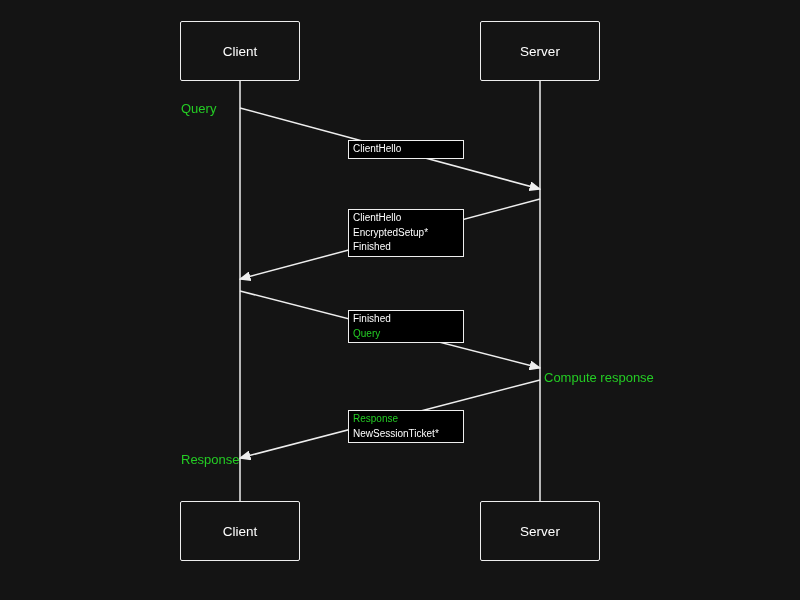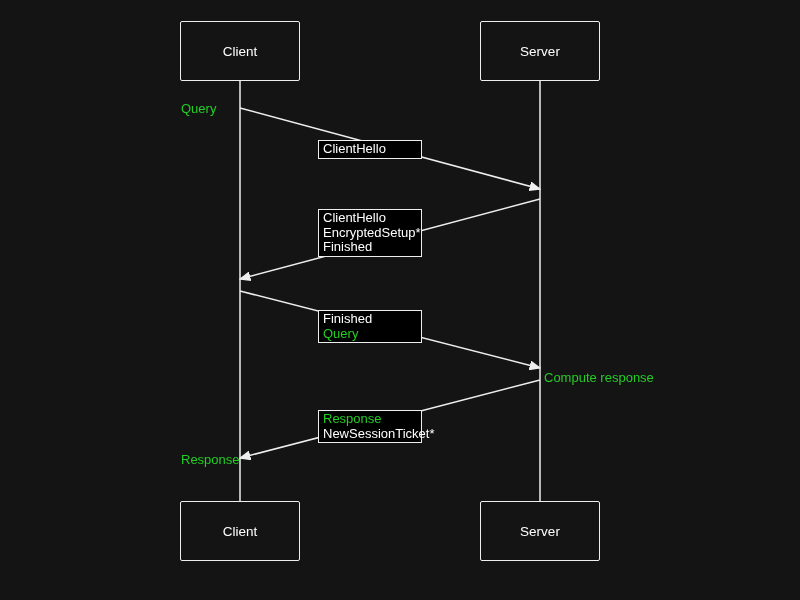--- a/index.html
+++ b/index.html
@@ -31,27 +31,27 @@
     background: #141414;
     display: flex;
     align-items: center;
     justify-content: center;
     color: #ffffff;
     font-size: 13.5px;
     box-sizing: border-box;
   }
   .msg-box {
     position: absolute;
-    left: 318px;
-    width: 104px;
+    left: 348px;
+    width: 116px;
     border: 1.5px solid #eeeeee;
     background: #000000;
     box-sizing: border-box;
     padding: 1px 4px;
-    font-size: 13px;
+    font-size: 10px;
     line-height: 14.5px;
     color: #ffffff;
     white-space: nowrap;
   }
   .msg-line { display: block; }
   .green { color: #24cc24; }
   .annotation {
     position: absolute;
     font-size: 13px;
     color: #24cc24;

